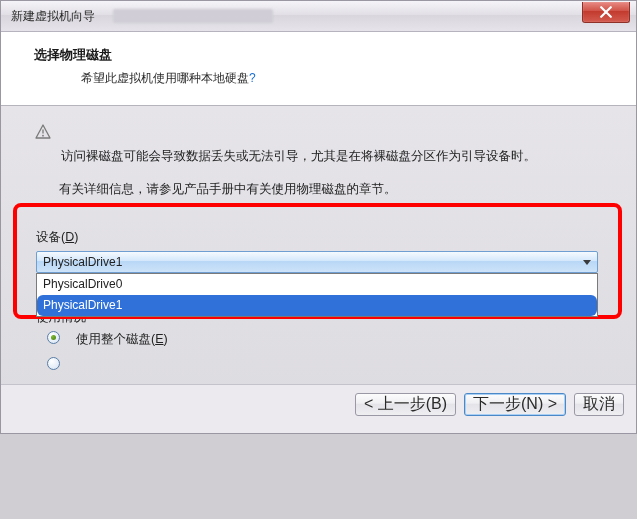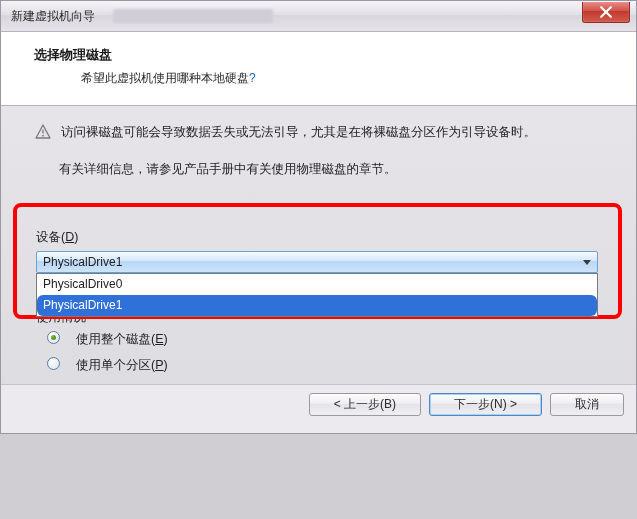--- a/index.html
+++ b/index.html
@@ -99,20 +99,21 @@
     align-items: flex-start;
     font-size: 12.5px;
     line-height: 1.7;
   }
   .warn-icon {
     flex: 0 0 auto;
     margin-top: 2px;
   }
   .warn-text {
     flex: 1 1 auto;
+    margin-top: 24px;
   }
   .info-line {
     margin-top: 14px;
     margin-left: 24px;
     font-size: 12.5px;
   }
   .highlight-box {
     position: absolute;
     left: 0px;
     top: 93px;
@@ -227,26 +228,26 @@
     padding: 8px 12px 0 0;
     gap: 8px;
     background: #eceaef;
   }
   .btn {
     min-width: 86px;
     height: 23px;
     background: linear-gradient(to bottom, #fcfcfd 0%, #efeff2 45%, #e3e3e8 46%, #efeff2 100%);
     border: 1px solid #9a98a4;
     border-radius: 3px;
-    font-size: 12px;
+    font-size: 16px;
     display: flex;
     align-items: center;
     justify-content: center;
     color: #2a2a2a;
-    padding: 0 24px;
+    padding: 0 8px;
     box-sizing: border-box;
   }
   .btn.default {
     border-color: #4a88c7;
     box-shadow: inset 0 0 0 1px #a9d0f4;
   }
   .btn.cut {
     min-width: 30px;
   }
   
@@ -310,23 +311,20 @@
 
     <div class="radio-row r1">
       <div class="radio checked"></div>
       <span>
         <span>使用整个磁盘(</span><span class="underline">E</span><span>)</span>
       </span>
     </div>
 
     <div class="radio-row r2">
       <div class="radio"></div>
-      <span>
-        <span>使用单个分区(</span><span class="underline">P</span><span>)</span>
-      </span>
     </div>
 
     <div class="highlight-box"></div>
 
   </div>
 
   <div class="footer">
     <div class="btn">&lt; 上一步(B)</div>
     <div class="btn default">下一步(N) &gt;</div>
     <div class="btn cut">取消</div>

